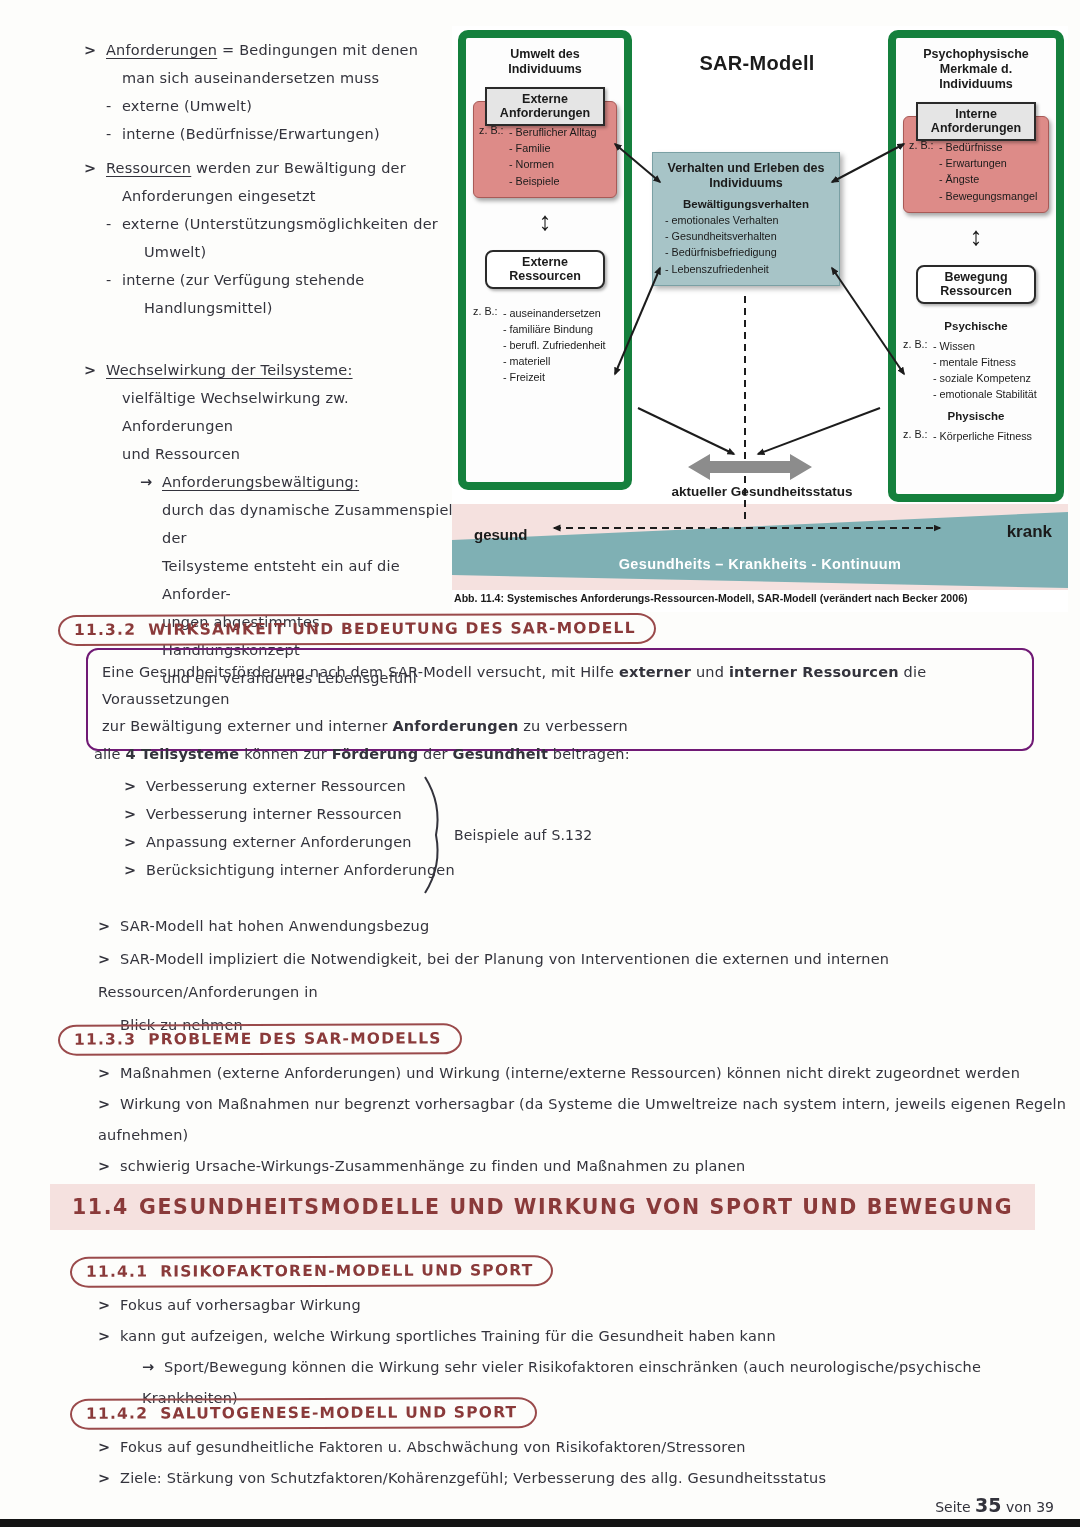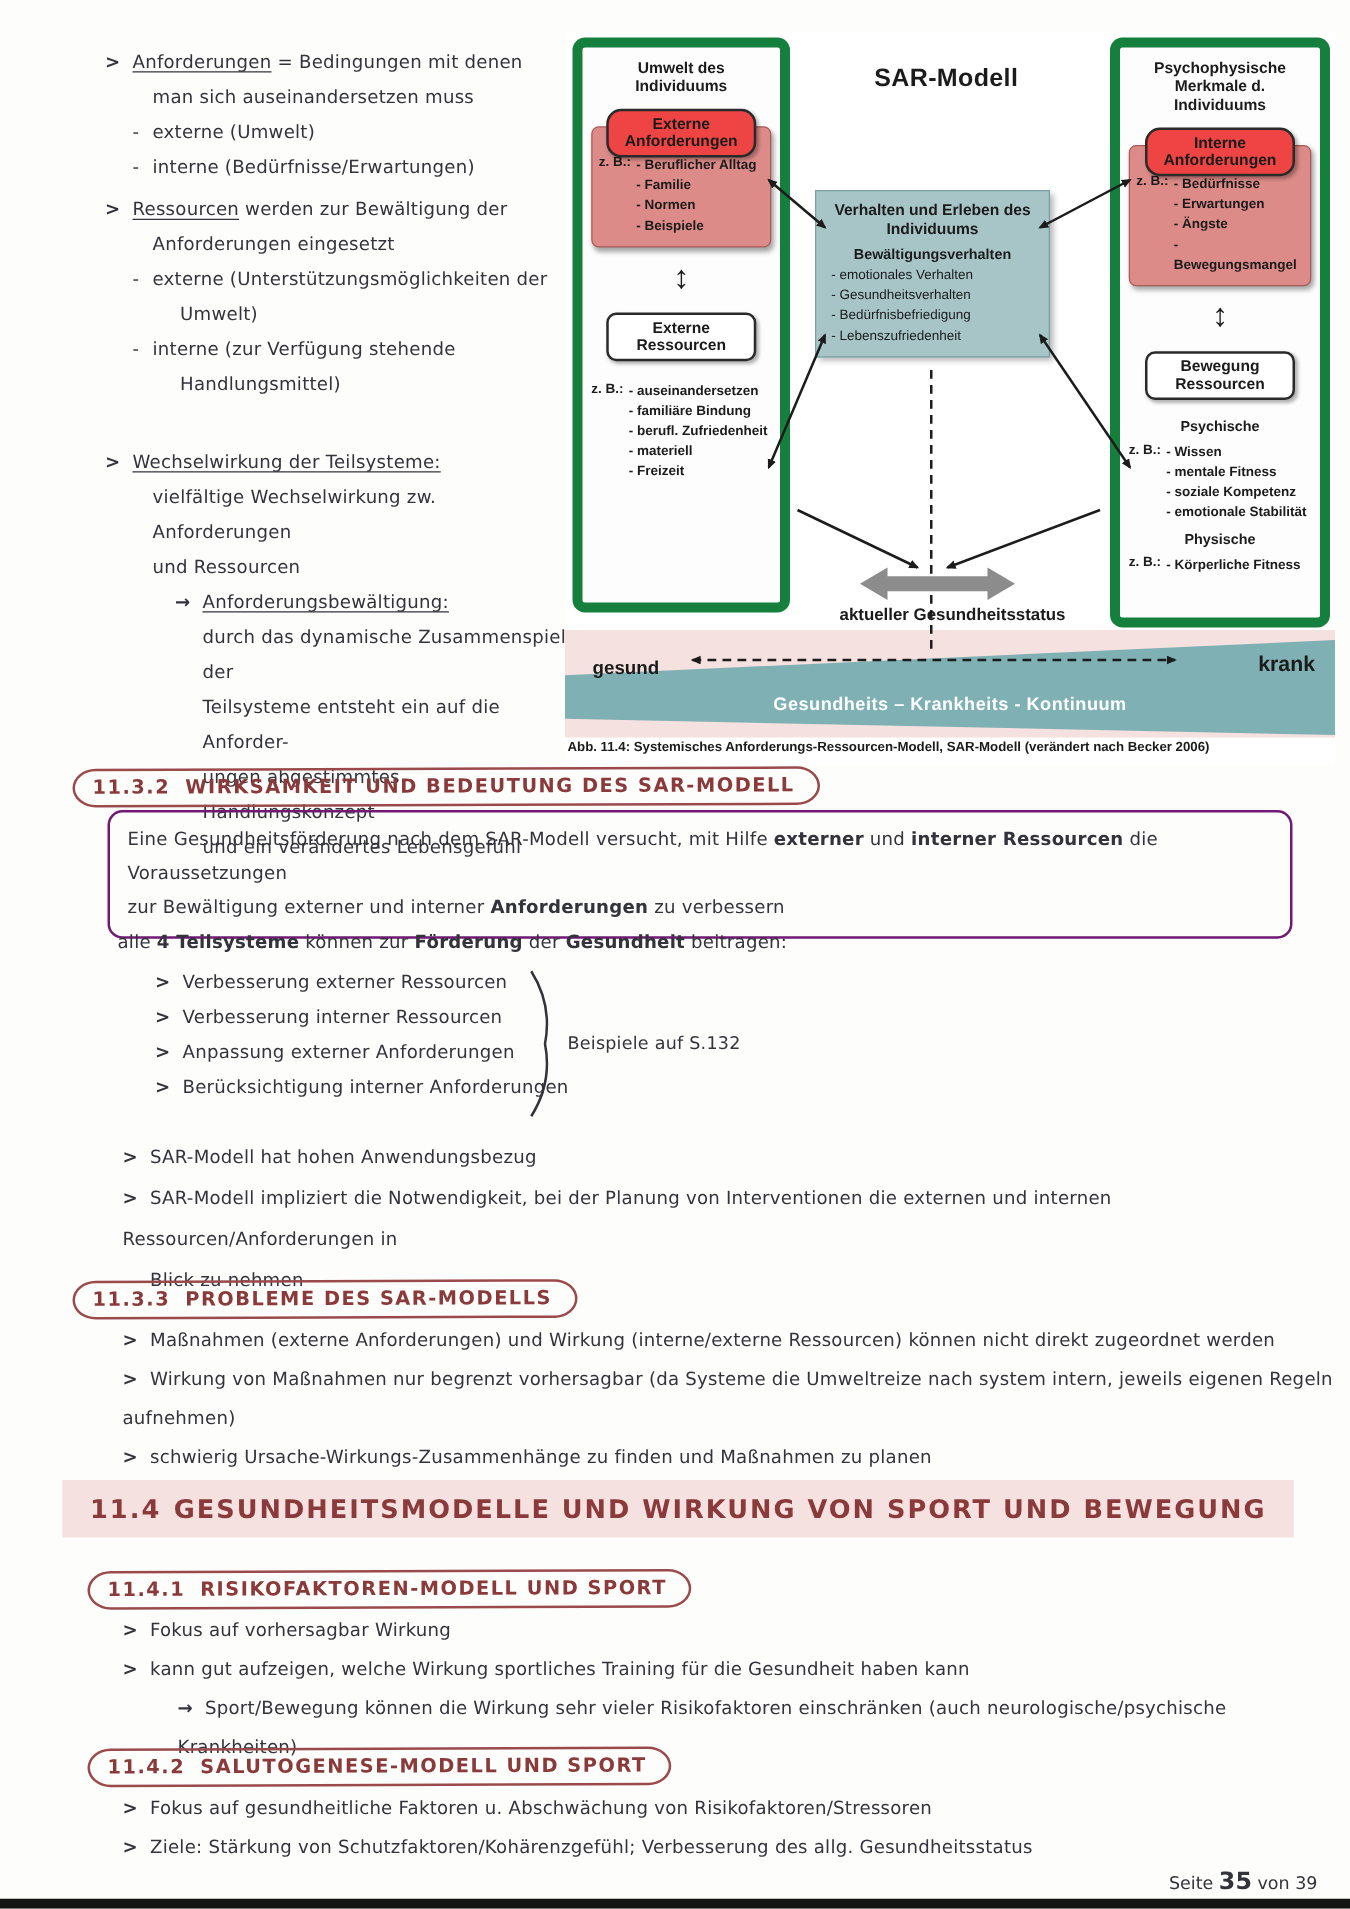--- a/index.html
+++ b/index.html
@@ -47,27 +47,27 @@
   
   .diagram { position:absolute; left:452px; top:26px; width:616px; height:586px;
              font-family:"Liberation Sans","DejaVu Sans",sans-serif; color:#1b1b1b; background:#fff; }
   .panel { position:absolute; border:8px solid #15803d; border-radius:10px; background:#fdfdfd; padding:9px 7px; }
   .panelL { left:6px; top:4px; width:174px; height:460px; }
   .panelR { left:436px; top:4px; width:176px; height:472px; }
   .panel-header { text-align:center; font-weight:700; font-size:12.5px; line-height:1.2; margin-bottom:24px; }
   .redbox { position:relative; background:#dd8b88; border:1px solid #a85a57; border-radius:6px;
             box-shadow:2px 3px 4px rgba(0,0,0,.35); padding:16px 5px 8px; }
   .boxlabel { position:absolute; top:-15px; left:50%; transform:translateX(-50%); width:120px;
-              background:#ef4444; border:2px solid #2a2a2a; border-radius:12px; padding:3px 2px;
+              background:#e5e5e5; border:2px solid #2a2a2a; border-radius:0; padding:3px 2px;
               font-weight:700; font-size:12.5px; text-align:center; line-height:1.15;
               box-shadow:2px 2px 3px rgba(0,0,0,.3); }
   .boxlabel-inline { position:relative; width:120px; margin:16px auto; background:#fff; border:2px solid #2a2a2a;
               border-radius:8px; padding:3px 2px; font-weight:700; font-size:12.5px; text-align:center;
               line-height:1.15; box-shadow:2px 2px 3px rgba(0,0,0,.3); }
-  .zb-row { display:flex; font-size:10.8px; margin-top:6px;font-weight:bold; }
+  .zb-row { display:flex; font-size:10.8px; margin-top:6px; }
   .zb { width:30px; flex:none; }
   .ditems div { line-height:1.5; }
   .updown { text-align:center; font-size:26px; font-weight:700; line-height:1; margin:10px 0 8px; }
   .subhead { text-align:center; font-weight:700; font-size:11.5px; margin-top:8px; }
 
   .sar-title { position:absolute; left:198px; top:26px; width:214px; text-align:center;
                font-weight:700; font-size:20px; letter-spacing:.3px; }
   .tealbox { position:absolute; left:200px; top:126px; width:188px; background:#a7c4c7;
              border:1px solid #7aa0a4; box-shadow:3px 3px 5px rgba(0,0,0,.3); padding:8px 6px; }
   .tealbox .t-title { text-align:center; font-weight:700; font-size:12.5px; line-height:1.2; }

